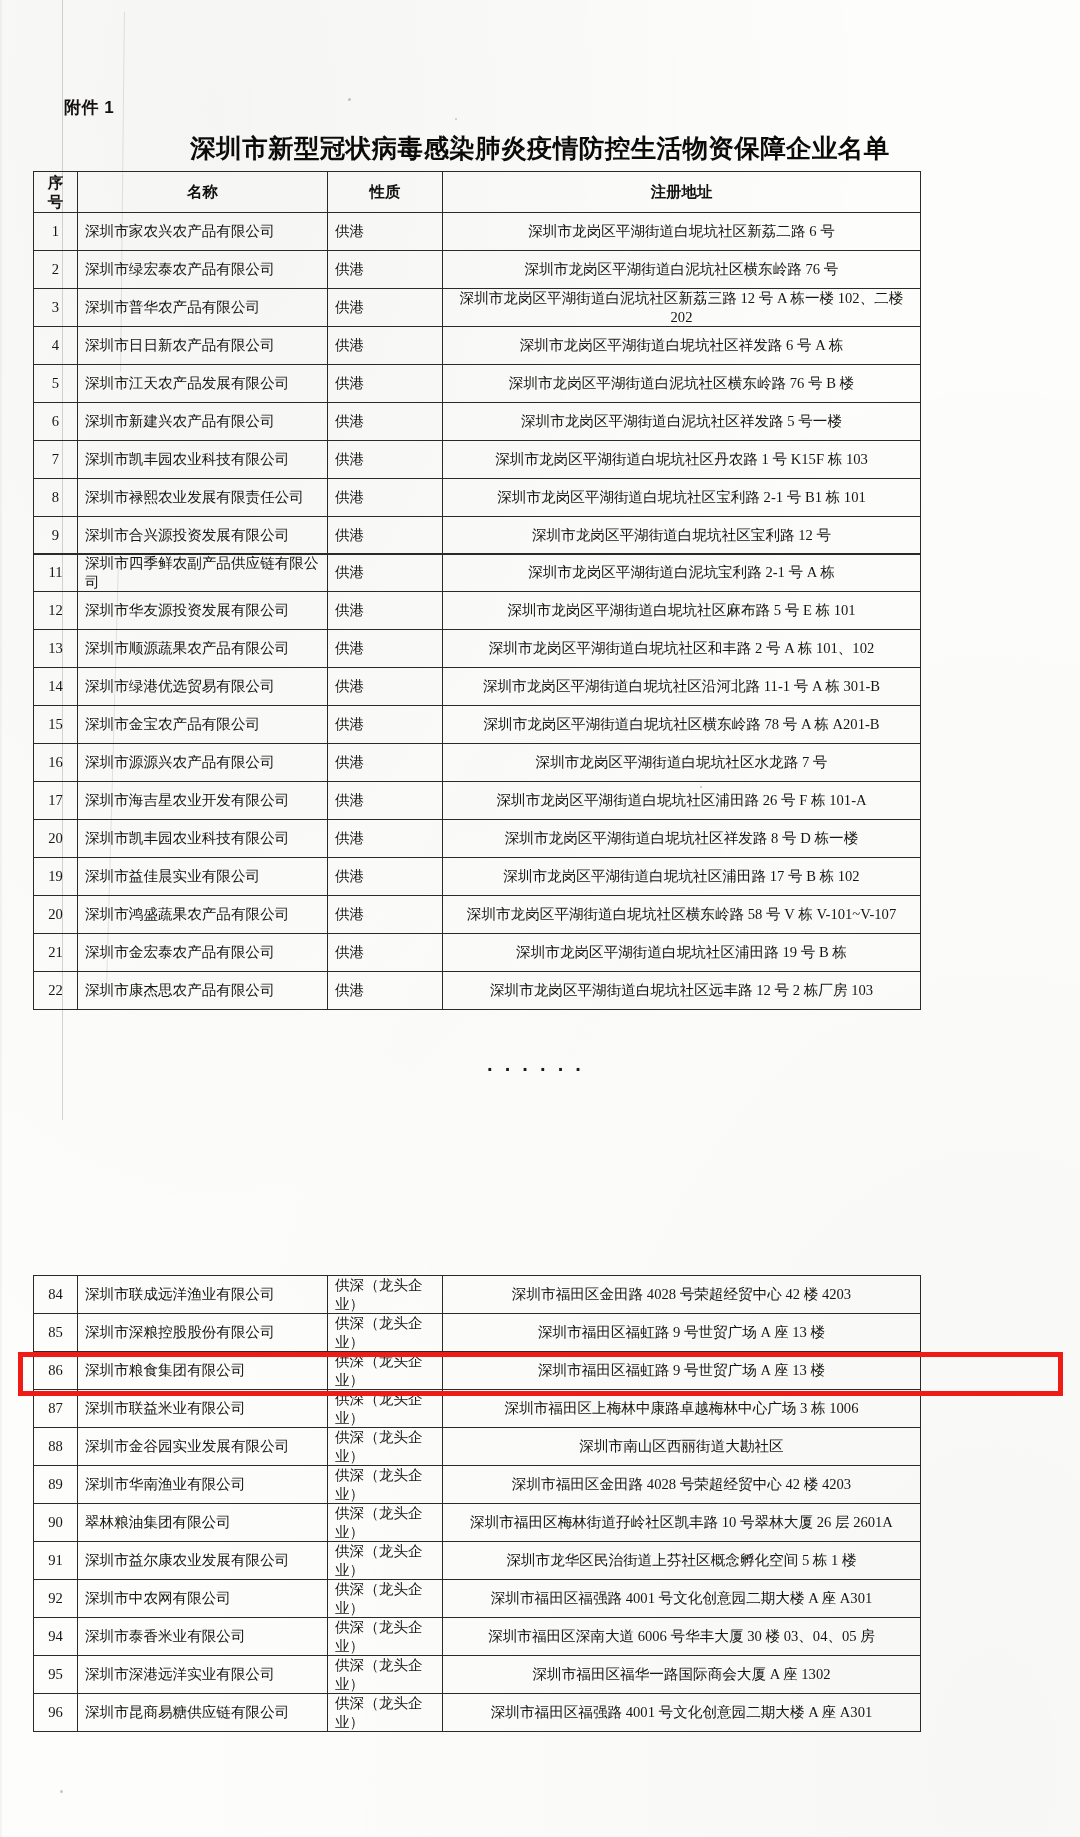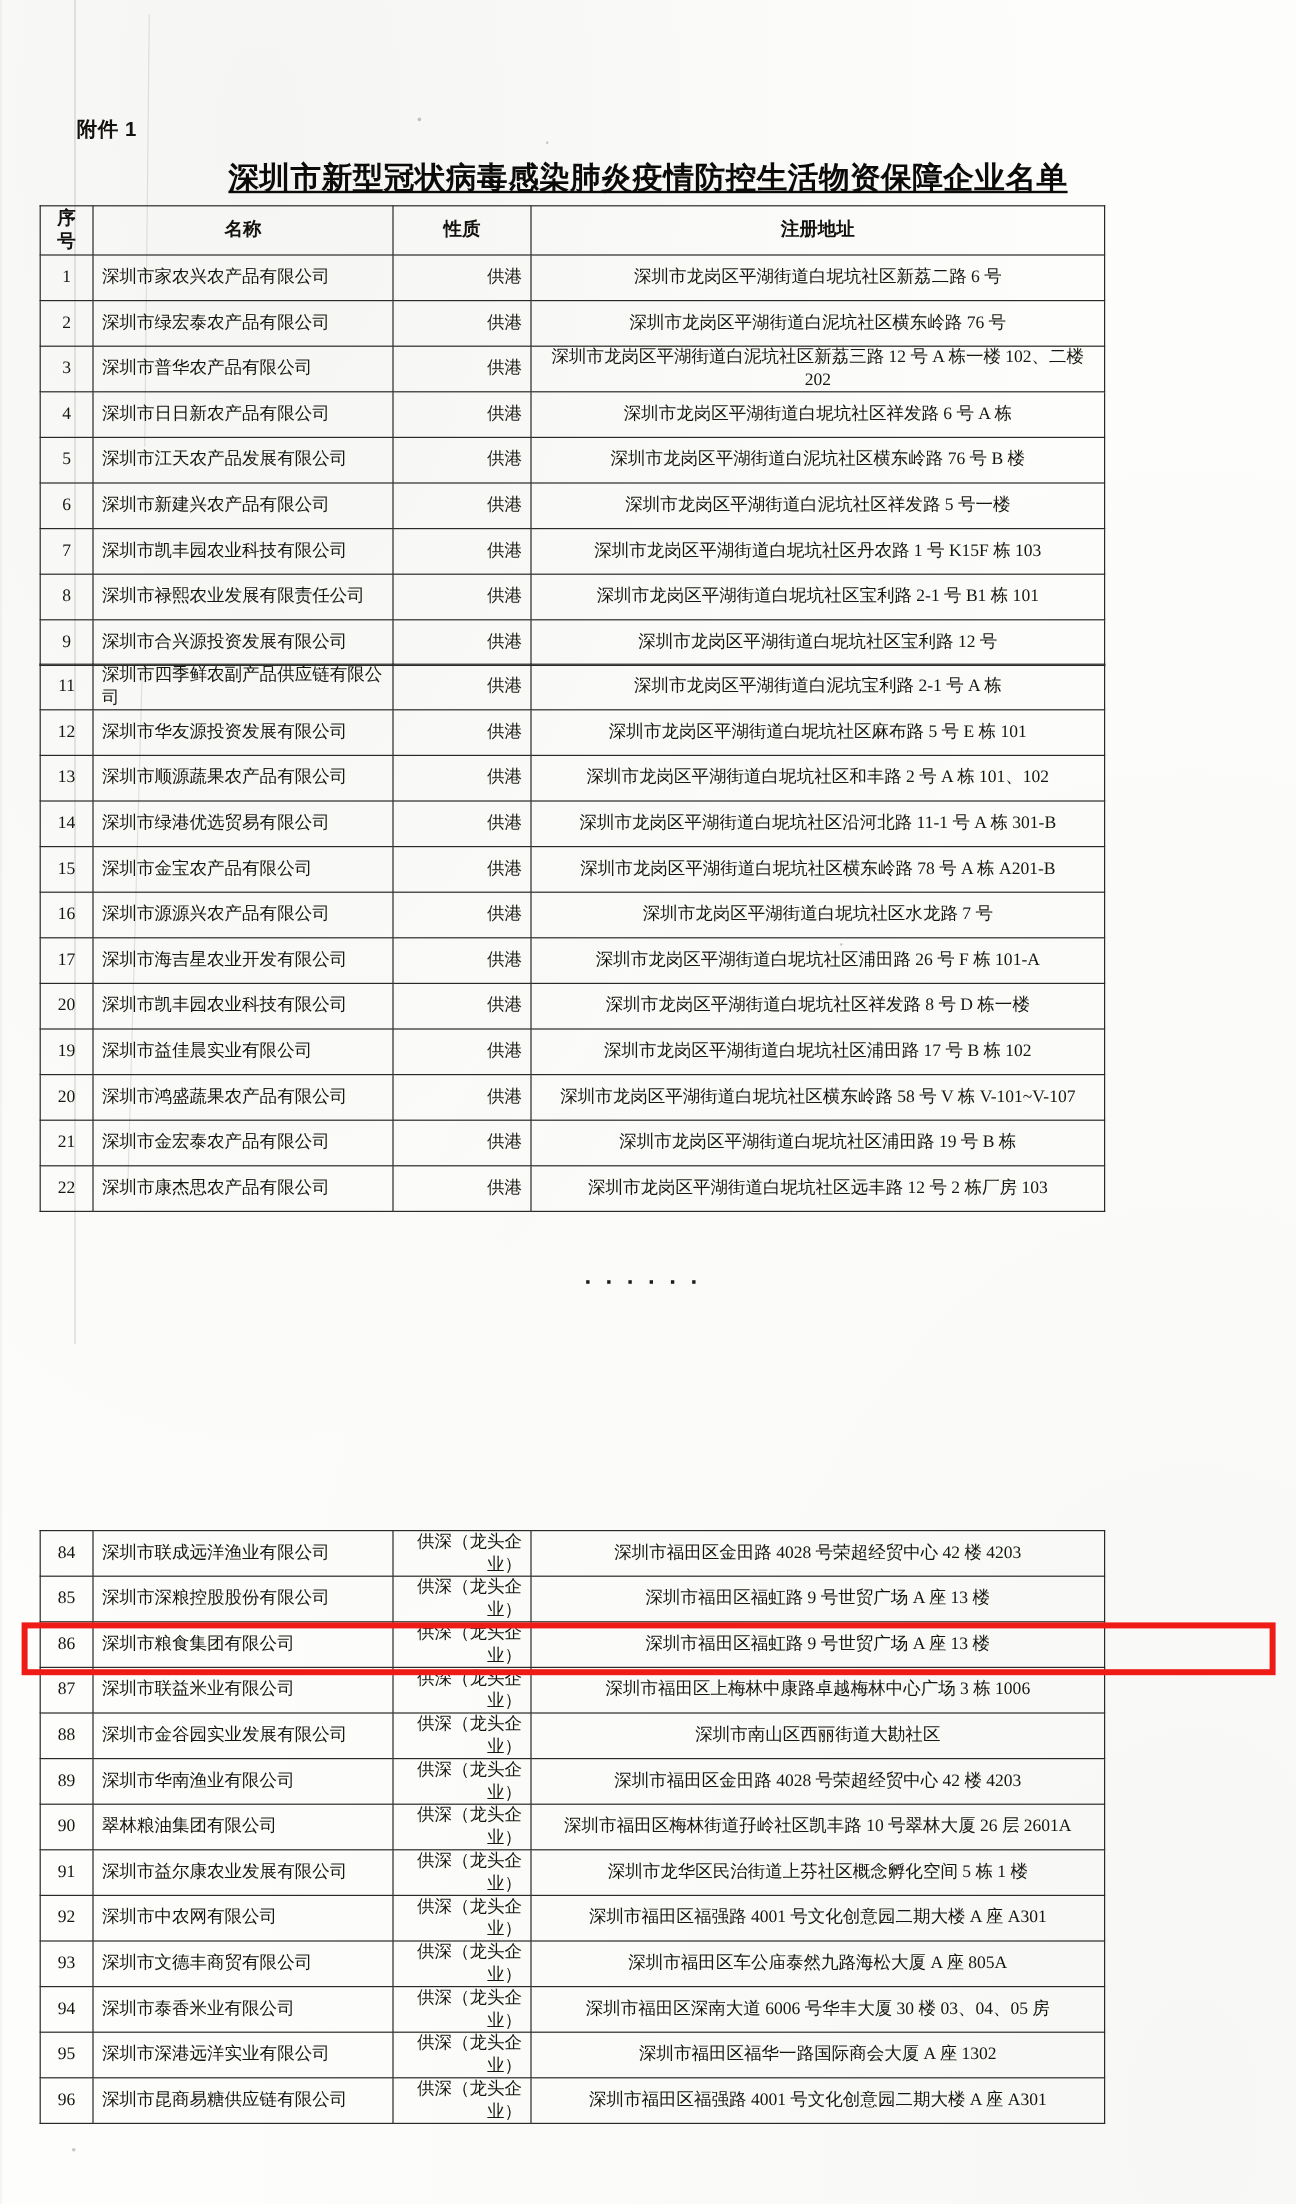--- a/index.html
+++ b/index.html
@@ -62,21 +62,20 @@
     position: absolute;
     left: 0;
     right: 0;
     top: 131px;
     text-align: center;
     font-size: 25.5px;
     font-weight: 700;
     letter-spacing: 0.4px;
     font-family: "Liberation Sans", "DejaVu Sans", sans-serif;
     color: #0c0b09;
-    text-decoration: underline;
   }
 
   
   .tbl-wrap { position: absolute; }
   .tbl-wrap.t1 { left: 33px; top: 171px; width: 887px; }
   .tbl-wrap.t2 { left: 33px; top: 553px; width: 887px; }
   .tbl-wrap.t3 { left: 33px; top: 1275px; width: 887px; }
 
   table.sheet {
     width: 100%;
@@ -101,21 +100,21 @@
     font-size: 15.4px;
     font-family: "Liberation Sans", "DejaVu Sans", sans-serif;
   }
   col.c-idx   { width: 44px; }
   col.c-name  { width: 250px; }
   col.c-nat   { width: 115px; }
   col.c-addr  { width: 478px; }
 
   td.idx  { text-align: center; font-size: 14.2px; }
   td.name { text-align: left; padding-left: 10px; }
-  td.nat  { text-align: right; }
+  td.nat  { text-align: left; }
   td.addr { text-align: center; padding-left: 11px; }
   td.addr.center { text-align: center; }
 
   
   table.sheet td.name,
   table.sheet td.addr,
   table.sheet td.nat,
   table.sheet td.idx { color: #17150f; }
 
   
@@ -382,26 +381,20 @@
             <td class="nat">供深（龙头企业）</td>
             <td class="addr">深圳市龙华区民治街道上芬社区概念孵化空间 5 栋 1 楼</td>
           </tr>
           <tr>
             <td class="idx">92</td>
             <td class="name">深圳市中农网有限公司</td>
             <td class="nat">供深（龙头企业）</td>
             <td class="addr">深圳市福田区福强路 4001 号文化创意园二期大楼 A 座 A301</td>
           </tr>
           <tr>
-            <td class="idx">93</td>
-            <td class="name">深圳市文德丰商贸有限公司</td>
-            <td class="nat">供深（龙头企业）</td>
-            <td class="addr">深圳市福田区车公庙泰然九路海松大厦 A 座 805A</td>
-          </tr>
-          <tr>
             <td class="idx">94</td>
             <td class="name">深圳市泰香米业有限公司</td>
             <td class="nat">供深（龙头企业）</td>
             <td class="addr">深圳市福田区深南大道 6006 号华丰大厦 30 楼 03、04、05 房</td>
           </tr>
           <tr>
             <td class="idx">95</td>
             <td class="name">深圳市深港远洋实业有限公司</td>
             <td class="nat">供深（龙头企业）</td>
             <td class="addr">深圳市福田区福华一路国际商会大厦 A 座 1302</td>

